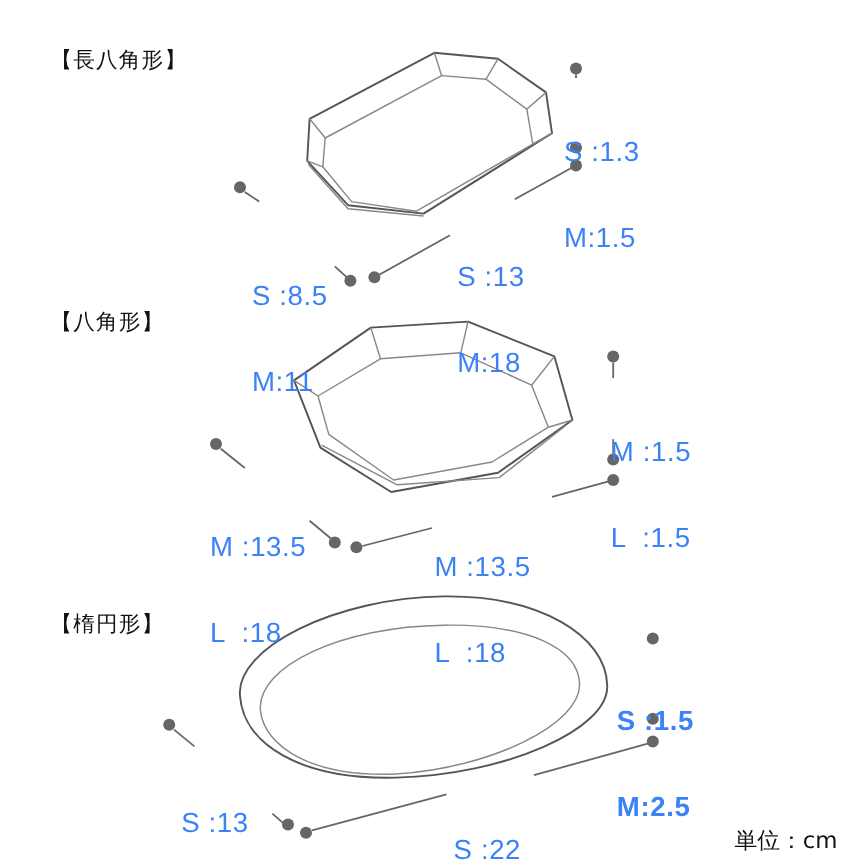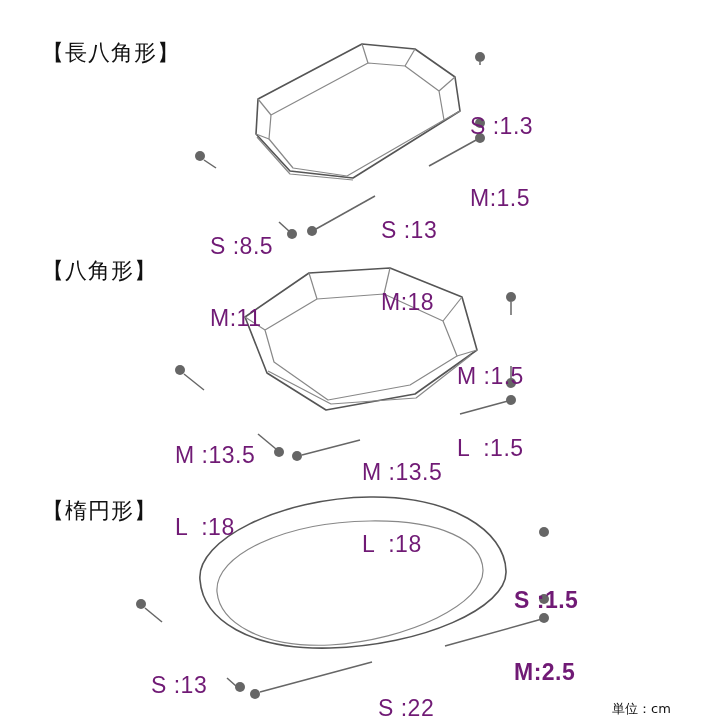--- a/index.html
+++ b/index.html
@@ -1,21 +1,21 @@
 <!DOCTYPE html>
 <html><head>
   <meta charset="utf-8">
   <style>
     html, body { margin: 0; padding: 0; background: #ffffff; }
     body { width: 720px; height: 720px; position: relative; overflow: hidden;
            font-family: "DejaVu Sans", "Liberation Sans", sans-serif; color: #111; }
-    .section-title { position: absolute; font-size: 22px; letter-spacing: 1px; white-space: nowrap; }
-    .dim { position: absolute; font-size: 23px; line-height: 24px; white-space: pre; color: #701a75;
+    .section-title { position: absolute; font-size: 18px; letter-spacing: 1px; white-space: nowrap; }
+    .dim { position: absolute; font-size: 23px; line-height: 24px; white-space: pre; color: #3b82f6;
            font-family: "Liberation Sans", "DejaVu Sans", sans-serif; letter-spacing: 0.5px; }
-    .unit { position: absolute; font-size: 13px; white-space: nowrap; margin-top: 12px; }
+    .unit { position: absolute; font-size: 19px; white-space: nowrap; }
     svg.drawing { position: absolute; left: 0; top: 0; }
     .outer { fill: none; stroke: #555; stroke-width: 1.6; stroke-linejoin: round; }
     .inner { fill: none; stroke: #888; stroke-width: 1.2; stroke-linejoin: round; }
     .leader { stroke: #666; stroke-width: 1.5; }
     .dot { fill: #666; }
   </style>
 </head>
 <body>
 
 <svg class="drawing" width="720" height="720" viewBox="0 0 720 720">
@@ -84,21 +84,21 @@
     <line class="leader" x1="260" y1="692" x2="372" y2="662"></line>
     <line class="leader" x1="445" y1="646" x2="542" y2="619"></line>
     <circle class="dot" cx="544" cy="618" r="5"></circle>
     <circle class="dot" cx="544" cy="532" r="5"></circle>
     <circle class="dot" cx="544" cy="599" r="5"></circle>
   </g>
 </svg>
 
 <div class="section-title" style="left:42px; top:38px;">【長八角形】</div>
 <div class="section-title" style="left:42px; top:256px;text-align:right;">【八角形】</div>
-<div class="section-title" style="left:42px; top:496px;">【楕円形】</div>
+<div class="section-title" style="left:42px; top:508px;">【楕円形】</div>
 
 <div class="dim" style="left:210px; top:186px;">
   <div>S :8.5</div>
   <div>M:11</div>
 </div>
 <div class="dim" style="left:381px; top:170px;">
   <div>S :13</div>
   <div>M:18</div>
 </div>
 <div class="dim" style="left:470px; top:66px;">
@@ -107,21 +107,21 @@
 </div>
 
 <div class="dim" style="left:175px; top:395px;">
   <div>M :13.5</div>
   <div>L  :18</div>
 </div>
 <div class="dim" style="left:362px; top:412px;">
   <div>M :13.5</div>
   <div>L  :18</div>
 </div>
-<div class="dim" style="left:457px; top:316px;">
+<div class="dim" style="left:509px; top:316px;">
   <div>M :1.5</div>
   <div>L  :1.5</div>
 </div>
 
 <div class="dim" style="left:151px; top:625px;">
   <div>S :13</div>
   
 </div>
 <div class="dim" style="left:378px; top:648px;">
   <div>S :22</div>

